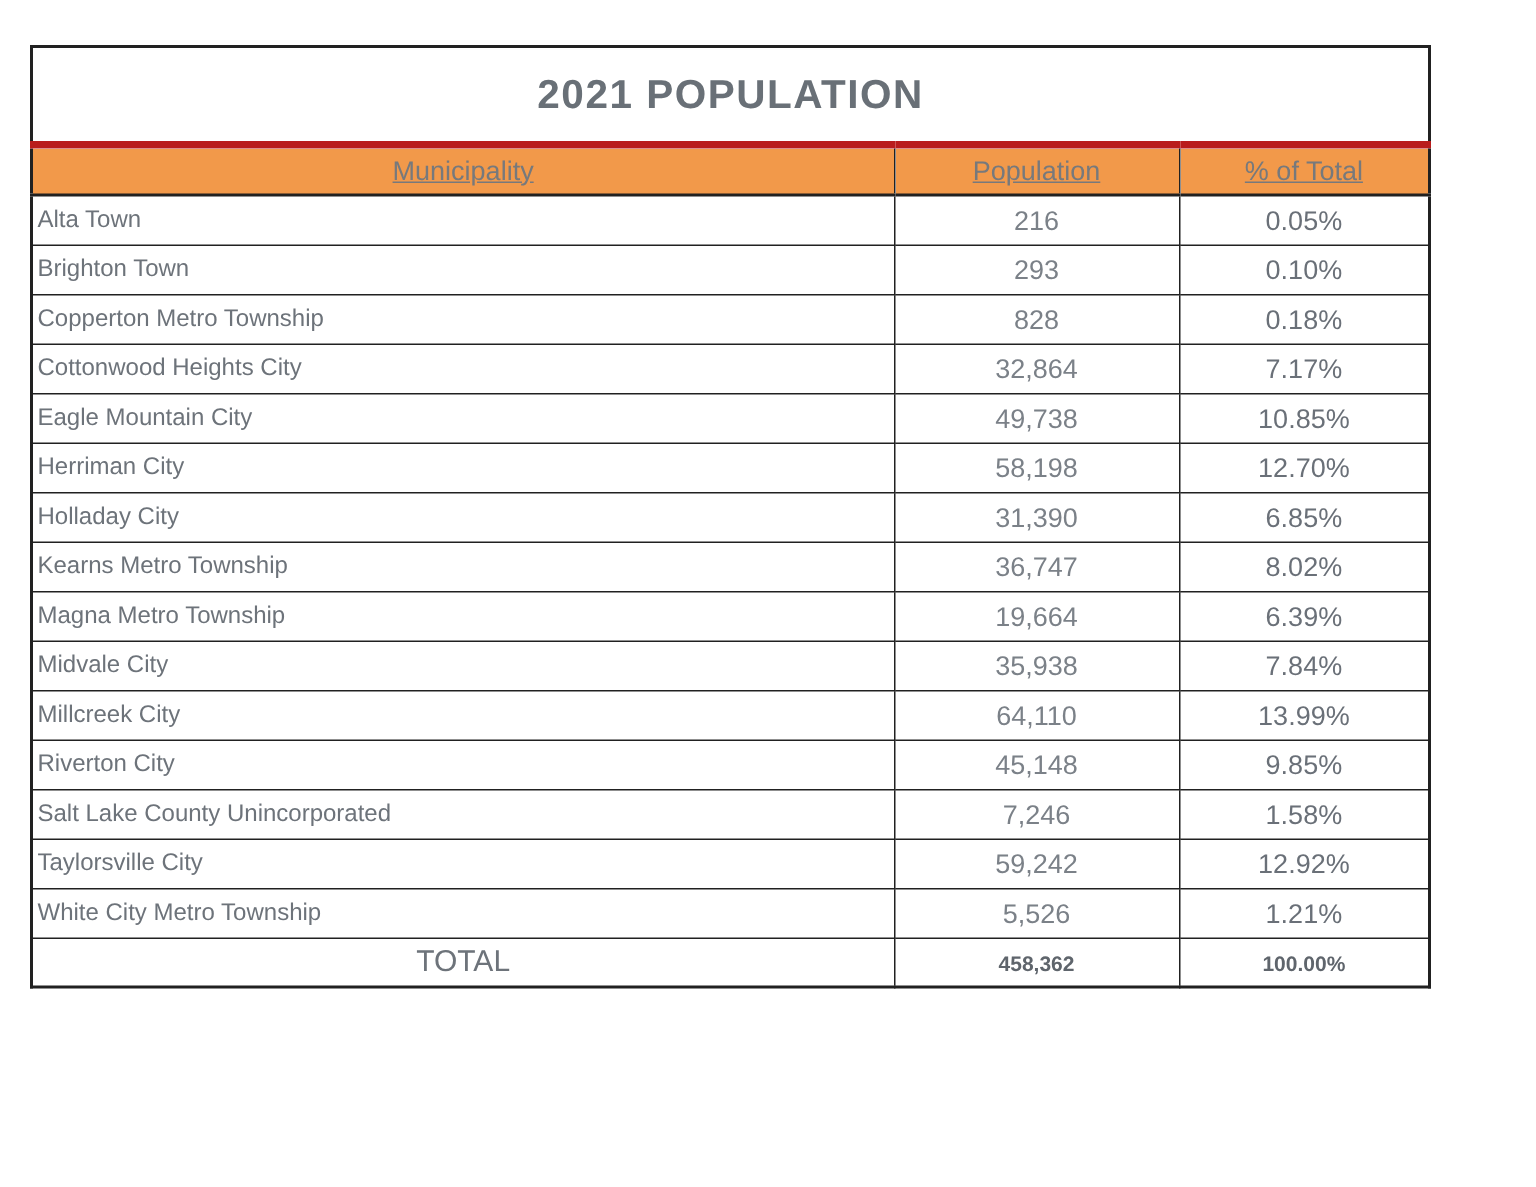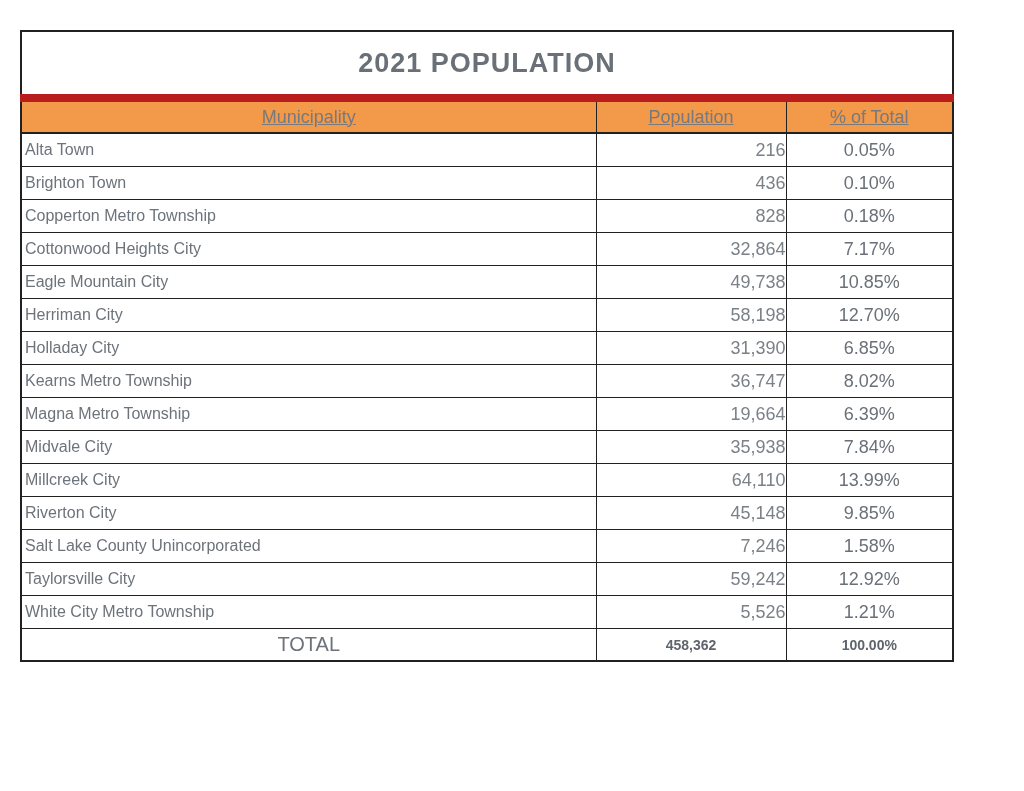--- a/index.html
+++ b/index.html
@@ -46,33 +46,33 @@
   }
   .header-row th {
     height: 30px;
     background: #F2994A;
     color: #77797c;
     font-size: 18px;
     font-weight: normal;
     text-align: center;
     vertical-align: middle;
     text-decoration: underline;
-    border-top: 8px solid #b91c1c;
+    border-top: 5px solid #b91c1c;
     border-bottom: 2px solid #212121;
     cursor: pointer;
   }
   tbody td { height: 32px; vertical-align: middle; }
   td.muni {
     text-align: left;
     padding-left: 3px;
     font-size: 16px;
     color: #6d737a;
   }
   td.pop {
-    text-align: right;
+    text-align: center;
     font-size: 18px;
     color: #7b8188;
   }
   td.pct {
     text-align: center;
     font-size: 18px;
     font-weight: normal;
     color: #6a7078;
   }
   tfoot td { height: 31px; vertical-align: middle; border-top: 2px solid #212121; }
@@ -120,21 +120,21 @@
     </thead>
     <tbody>
     <tr>
       <td class="muni">Alta Town</td>
       <td class="pop">216</td>
       <td class="pct">0.05%</td>
     </tr>
 
     <tr>
       <td class="muni">Brighton Town</td>
-      <td class="pop">436</td>
+      <td class="pop">293</td>
       <td class="pct">0.10%</td>
     </tr>
 
     <tr>
       <td class="muni">Copperton Metro Township</td>
       <td class="pop">828</td>
       <td class="pct">0.18%</td>
     </tr>
 
     <tr>

